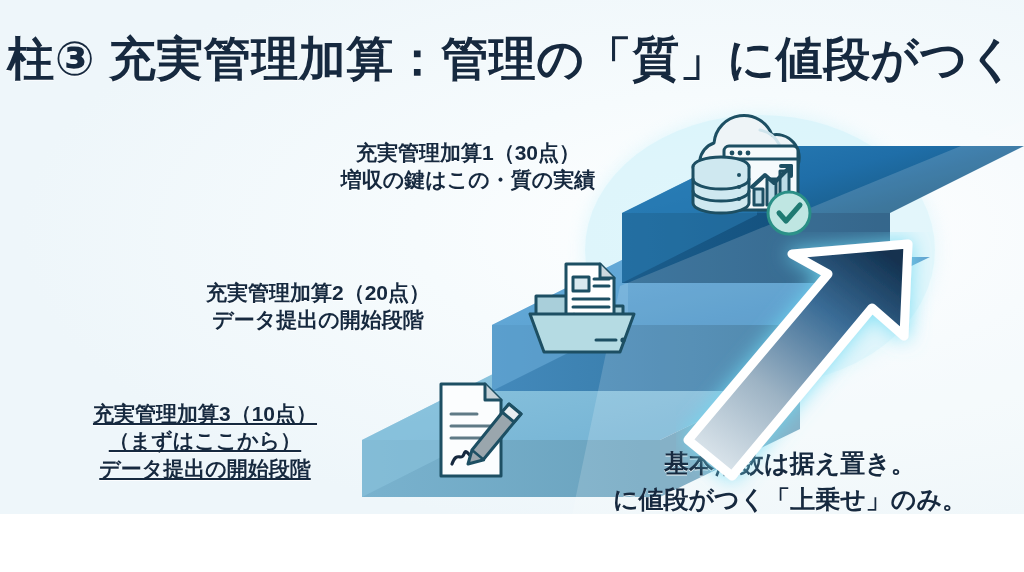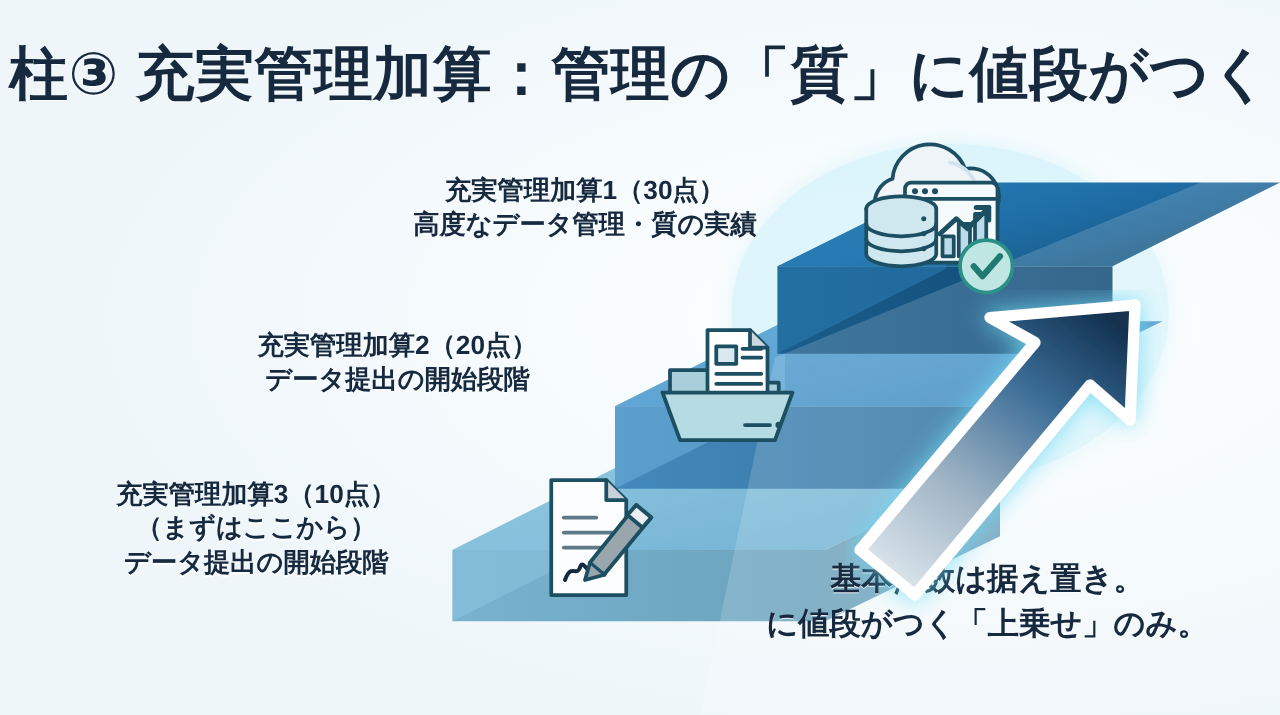--- a/index.html
+++ b/index.html
@@ -3,21 +3,21 @@
 <meta charset="utf-8">
 <style>
   html, body {
     margin: 0;
     padding: 0;
     background: #ffffff;
   }
   #slide {
     position: relative;
     width: 1024px;
-    height: 572px;
+    height: 514px;
     overflow: hidden;
     background:
       radial-gradient(ellipse 70% 60% at 72% 45%, #ffffff 0%, #f6fbfd 45%, #eef6fa 100%);
     font-family: "Liberation Sans", "DejaVu Sans", sans-serif;
     -webkit-font-smoothing: antialiased;
   }
 
   
   #title {
     position: absolute;
@@ -55,22 +55,22 @@
     font-size: 21px;
     font-weight: 700;
     line-height: 1.25;
   }
   .tier-sub {
     font-size: 21px;
     font-weight: 700;
     line-height: 1.3;
   }
   #tier1-text { left: 268px; top: 140px; width: 400px; }
-  #tier2-text { left: 118px; top: 264px; width: 400px; }
-  #tier3-text { left: 10px;  top: 383px; width: 390px; }
+  #tier2-text { left: 118px; top: 280px; width: 400px; }
+  #tier3-text { left: 10px;  top: 401px; width: 390px; text-decoration: underline; }
 
   
   #caption {
     position: absolute;
     left: 570px;
     top: 446px;
     width: 440px;
     text-align: center;
     font-size: 25px;
     font-weight: 700;
@@ -157,21 +157,21 @@
       <polygon points="622,213 622,283 757,215 757,146" fill="#2e86bd" opacity="0.45"></polygon>
     </g>
 
     <polygon points="620,286 1024,120 1024,572 560,572" fill="#ffffff" opacity="0.16"></polygon>
   </svg>
 
   <div id="title">柱③ 充実管理加算：管理の「質」に値段がつく</div>
 
   <div class="tier-text" id="tier1-text">
     <div class="tier-title">充実管理加算1（30点）</div>
-    <div class="tier-sub">高度なデータ管理・質の実績</div>
+    <div class="tier-sub">増収の鍵はこの・質の実績</div>
   </div>
 
   <div class="tier-text" id="tier2-text">
     <div class="tier-title">充実管理加算2（20点）</div>
     <div class="tier-sub">データ提出の開始段階</div>
   </div>
 
   <div class="tier-text" id="tier3-text">
     <div class="tier-title">充実管理加算3（10点）</div>
     <div class="tier-sub">（まずはここから）</div>

